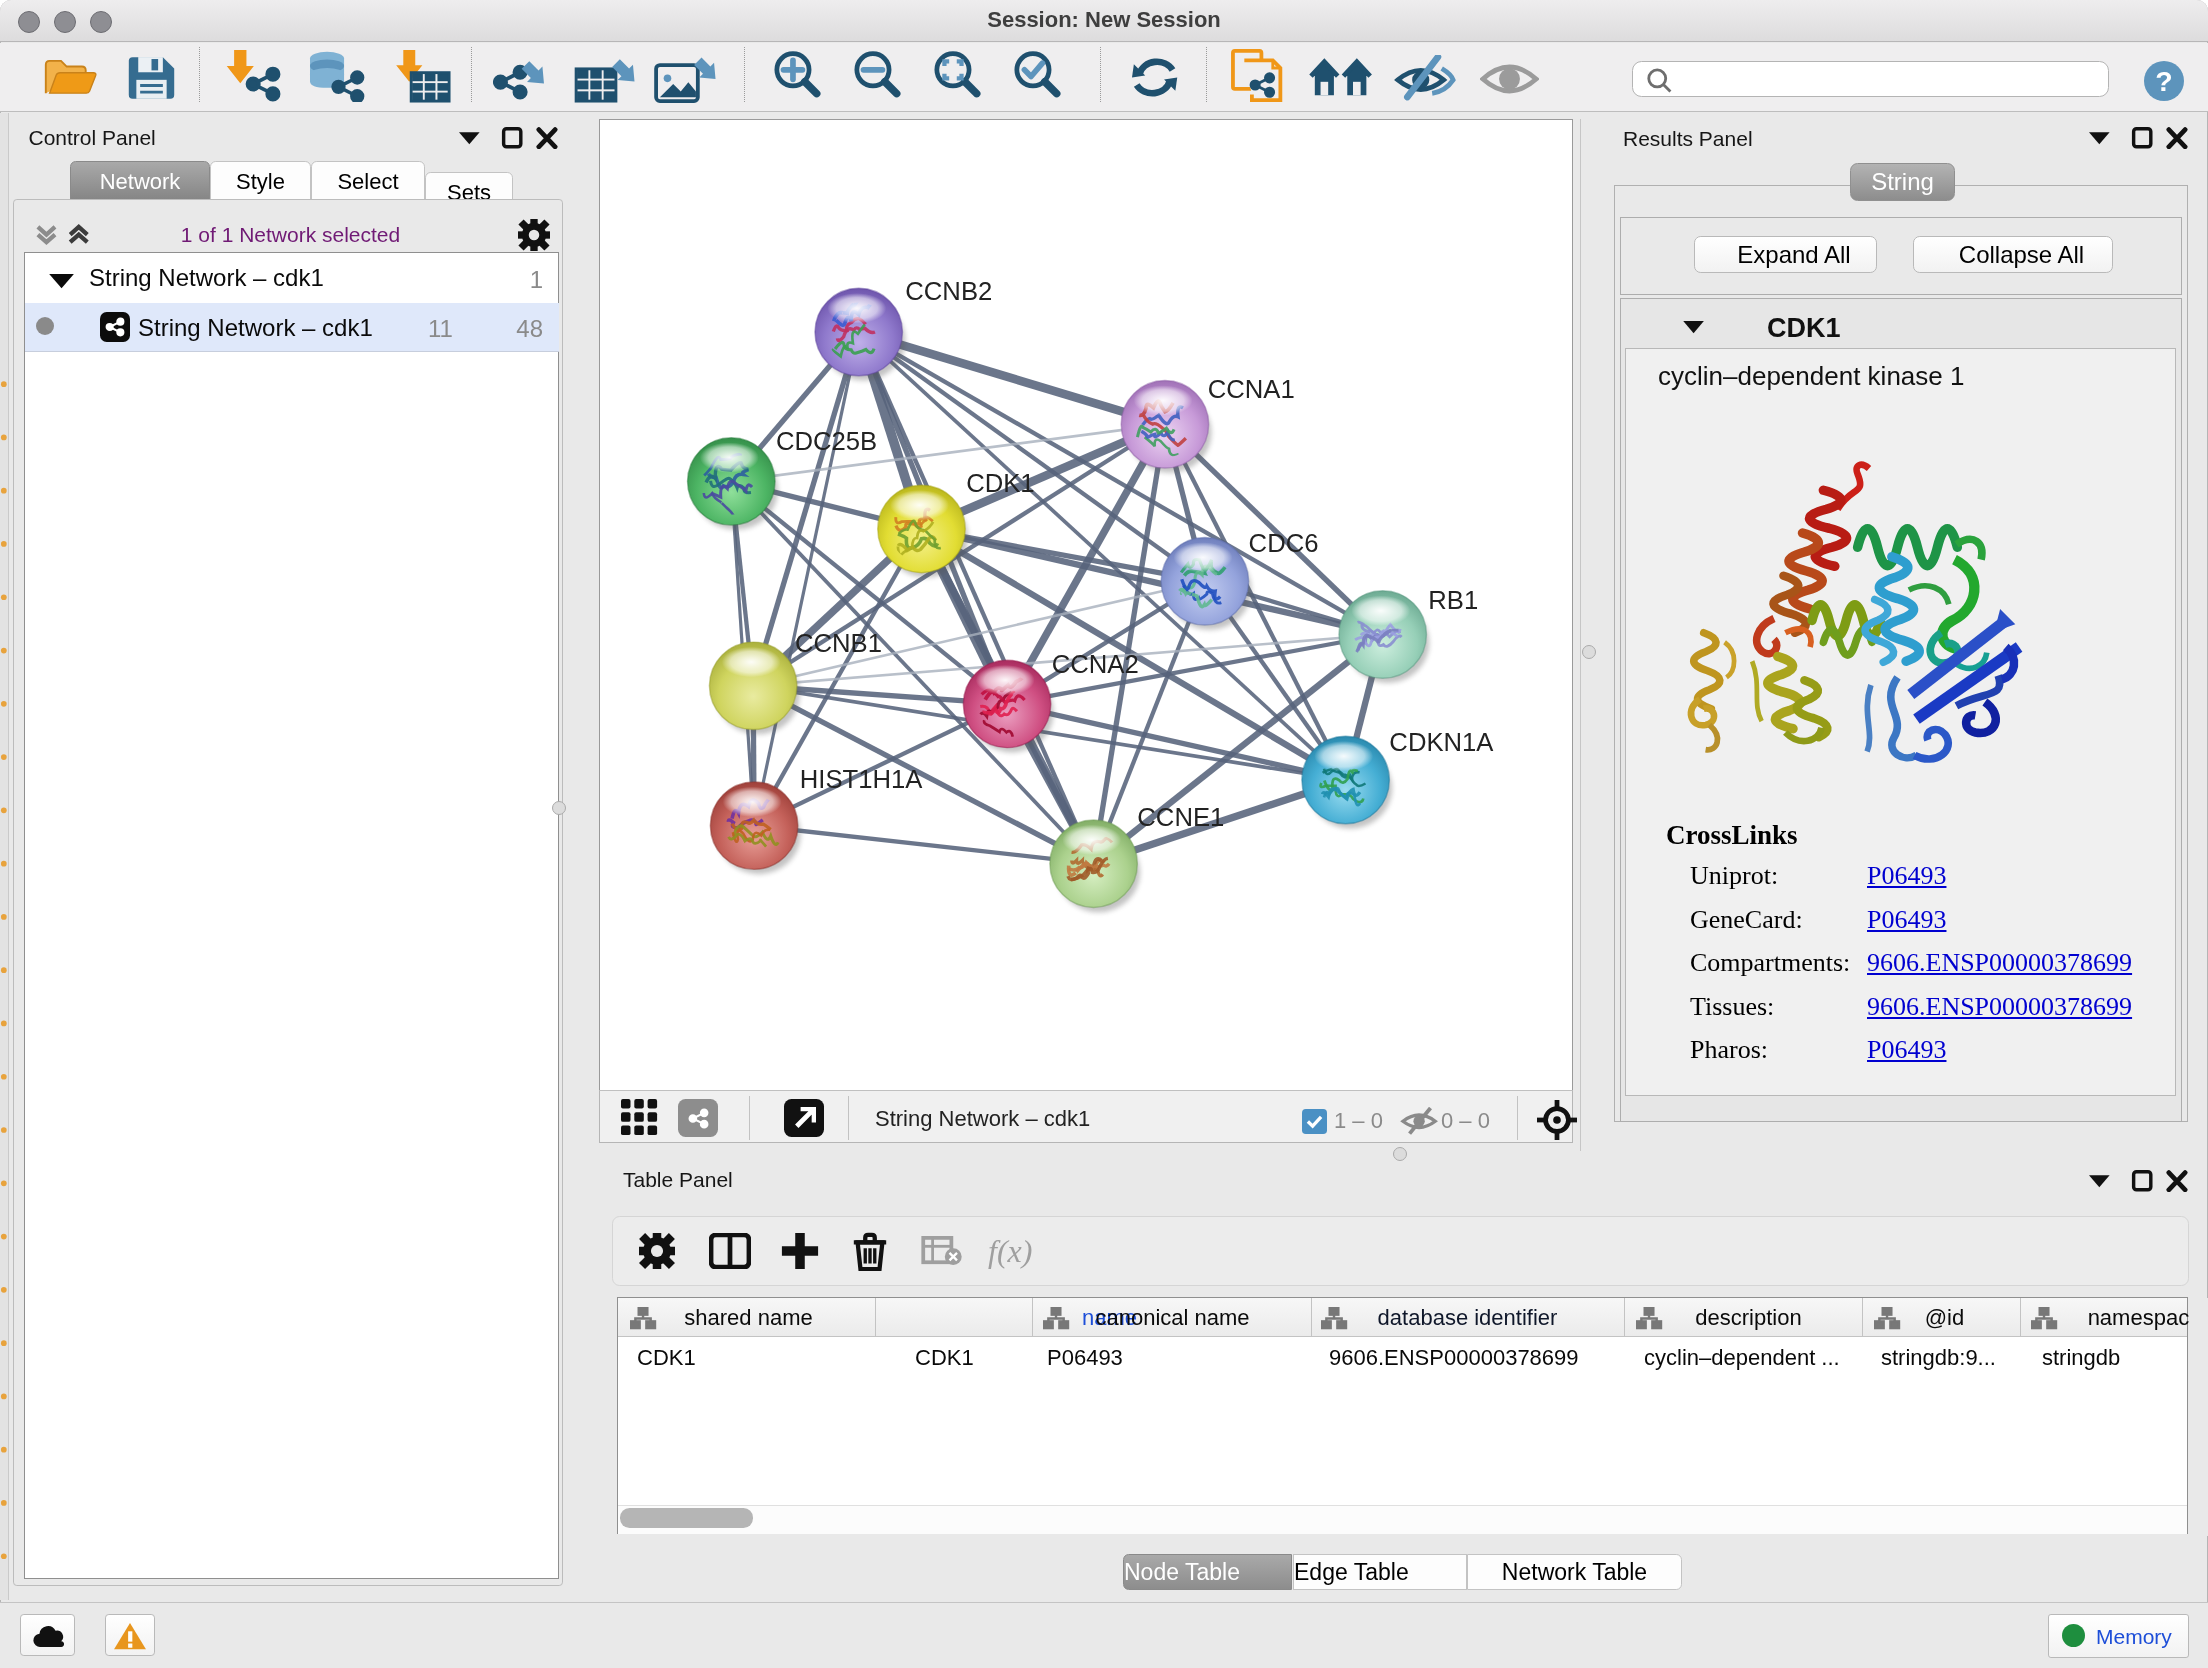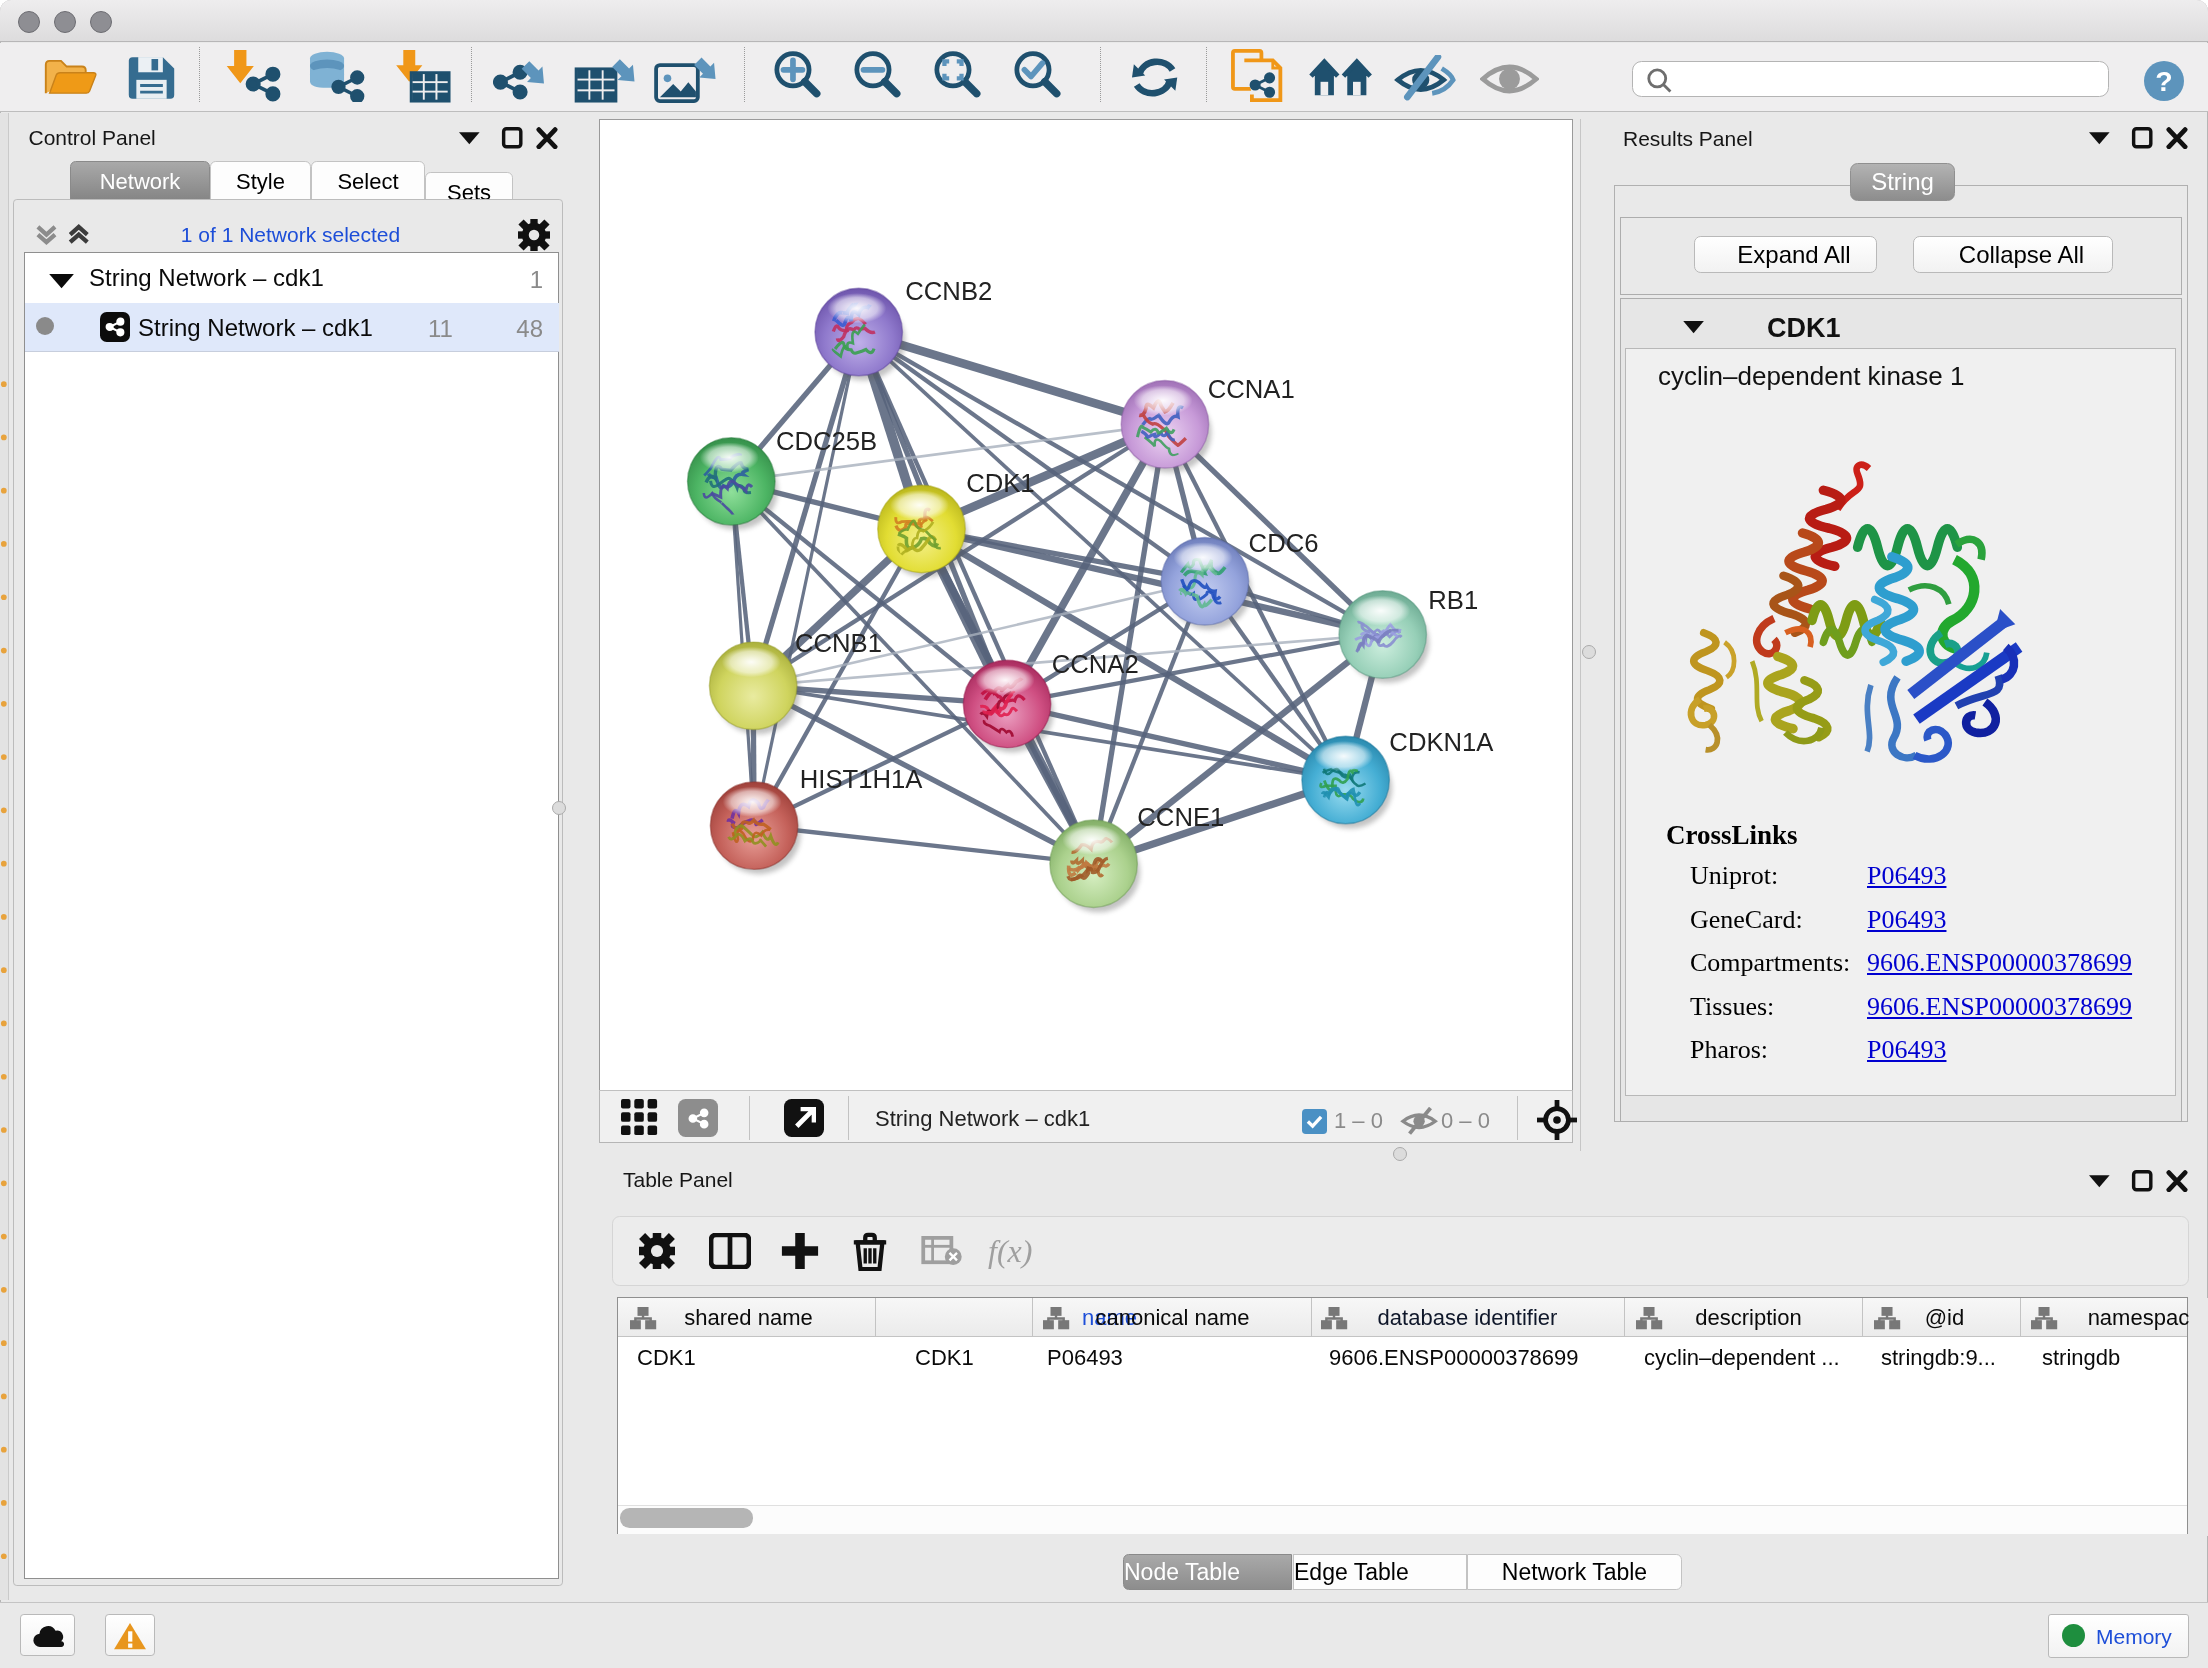--- a/index.html
+++ b/index.html
@@ -20,20 +20,21 @@
 .tab.sel { background:linear-gradient(#a9a9a9,#868686); color:#fff; border-color:#8a8a8a; }
 .gbtn { background:linear-gradient(#ffffff,#f2f2f2); border:1px solid #b9b9b9; border-radius:6.7px;padding-left:17px; }
 a.lnk { color:#0000d0; text-decoration:underline; }
 </style></head><body>
 <div id="win">
 
 <div id="titlebar">
       <div class="tl" style="left:18px"></div>
       <div class="tl" style="left:54px"></div>
       <div class="tl" style="left:90px"></div>
+      <div id="title">Session: New Session</div>
     </div>
 <div id="toolbar"></div>
     <svg class="abs" style="left:42px;top:55px" width="57" height="44" viewBox="0 0 60 46">
       <path d="M4,40 V10 Q4,6 8,6 H20 L26,12 H42 Q46,12 46,16 V19" fill="#f2b24a" stroke="#c9821a" stroke-width="2"></path>
       <path d="M8,40 L15,21 Q16,18.5 19,18.5 H54 Q57.5,18.5 56.5,21.5 L50,38 Q49,40 46.5,40 Z" fill="#ef9a17" stroke="#c9821a" stroke-width="1.5"></path>
     </svg>
     <svg class="abs" style="left:125px;top:53px" width="53" height="48" viewBox="0 0 56 50">
       <path d="M4,8 Q4,4 8,4 H40 L52,16 V44 Q52,48 48,48 H8 Q4,48 4,44 Z" fill="#356c90"></path>
       <rect x="14" y="4" width="26" height="16" fill="#fff" opacity="0.9"></rect>
       <rect x="28" y="6" width="7" height="12" fill="#356c90"></rect>
@@ -214,21 +215,21 @@
       <svg class="abs" style="left:36px;top:223px" width="57" height="25" viewBox="0 0 60 26">
         <g fill="none" stroke="#8c8c8c" stroke-width="4.5">
           <path d="M2,4 l9,8 l9,-8"></path>
           <path d="M2,12 l9,8 l9,-8"></path>
         </g>
         <g fill="none" stroke="#3c3c3c" stroke-width="4.5">
           <path d="M36,12 l9,-8 l9,8"></path>
           <path d="M36,20 l9,-8 l9,8"></path>
         </g>
       </svg>
-      <div class="abs" style="left:24px;top:223px;width:533px;text-align:center;font-size:21px;color:#1d4ed8">1 of 1 Network selected</div>
+      <div class="abs" style="left:24px;top:223px;width:533px;text-align:center;font-size:21px;color:#701a75">1 of 1 Network selected</div>
       <svg class="abs" style="left:518px;top:219px" width="32" height="32" viewBox="0 0 34 34">
         <circle cx="17.0" cy="17.0" r="12.9" fill="#111"></circle>
         <rect x="27.8" y="12.2" width="7.8" height="9.5" fill="#111" transform="rotate(90.0 31.7 17.0)"></rect>
         <rect x="23.5" y="22.6" width="7.8" height="9.5" fill="#111" transform="rotate(135.0 27.4 27.4)"></rect>
         <rect x="13.1" y="26.9" width="7.8" height="9.5" fill="#111" transform="rotate(180.0 17.0 31.7)"></rect>
         <rect x="2.7" y="22.6" width="7.8" height="9.5" fill="#111" transform="rotate(225.0 6.6 27.4)"></rect>
         <rect x="-1.6" y="12.2" width="7.8" height="9.5" fill="#111" transform="rotate(270.0 2.3 17.0)"></rect>
         <rect x="2.7" y="1.8" width="7.8" height="9.5" fill="#111" transform="rotate(315.0 6.6 6.6)"></rect>
         <rect x="13.1" y="-2.5" width="7.8" height="9.5" fill="#111" transform="rotate(360.0 17.0 2.3)"></rect>
         <rect x="23.5" y="1.8" width="7.8" height="9.5" fill="#111" transform="rotate(405.0 27.4 6.6)"></rect>

